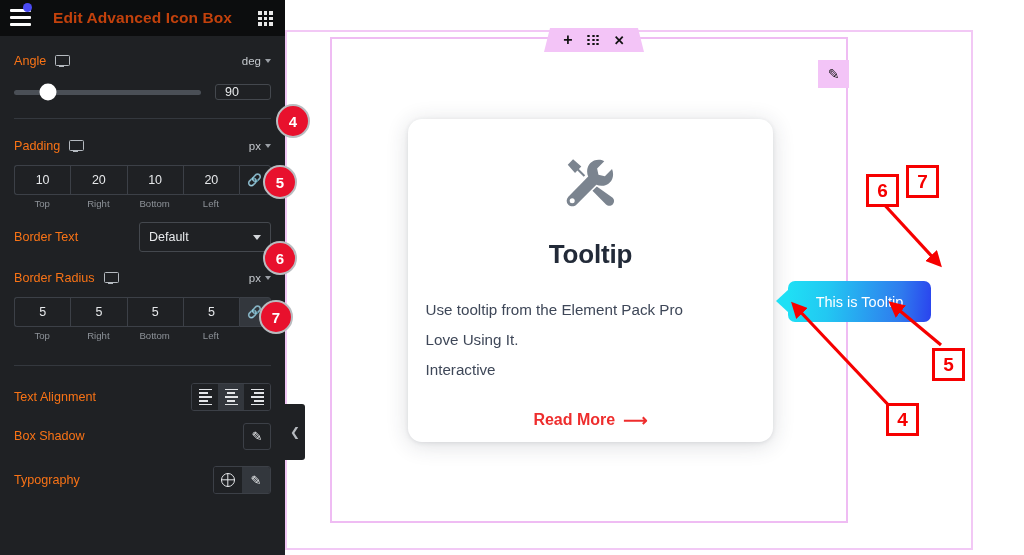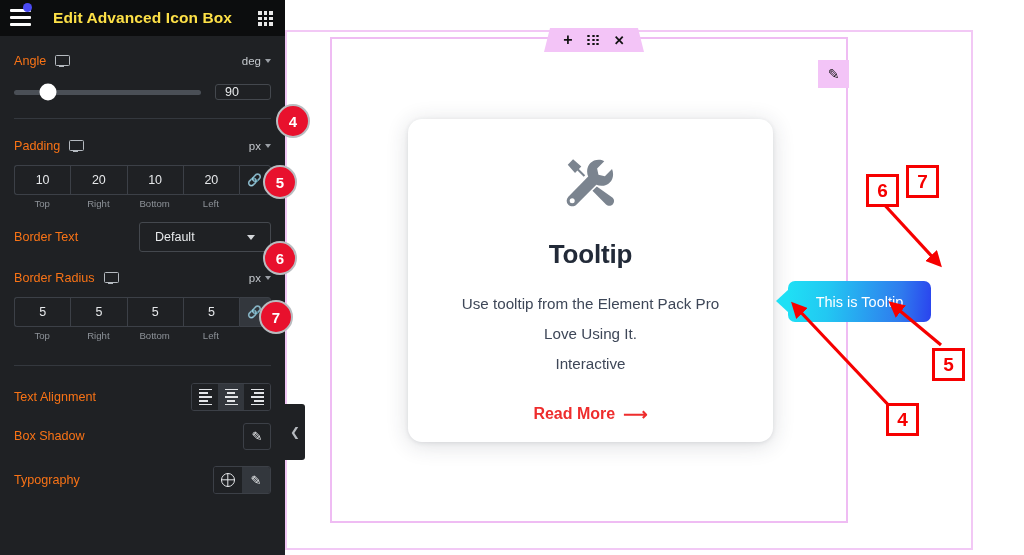--- a/index.html
+++ b/index.html
@@ -30,21 +30,21 @@
     display: flex; flex-direction: column; justify-content: space-between;
   }
   .hamburger span { display: block; height: 3px; background: #fff; border-radius: 1px; }
   .notif-dot {
     position: absolute; left: 23px; top: 3px;
     width: 9px; height: 9px; border-radius: 50%;
     background: #4b4bf5;
   }
   .panel-title {
     width: 100%; text-align: center;
-    color: #fde047; font-size: 15.5px; font-weight: bold;
+    color: #c2410c; font-size: 15.5px; font-weight: bold;
     letter-spacing: 0.1px;
   }
   .grid-icon {
     position: absolute; right: 12px; top: 11px;
     width: 15px; height: 15px;
     display: grid; grid-template-columns: repeat(3,1fr); grid-template-rows: repeat(3,1fr);
     gap: 2px;
   }
   .grid-icon i { display: block; background: #e8e8e8; }
 
@@ -133,21 +133,21 @@
   .quad-labels { display:flex; margin-top:3px;justify-content:center; }
   .quad-labels span {
     flex:1; text-align:center; color:#8d9298; font-size:9.6px;
   }
   .quad-labels .sp { width:32px; flex:none; }
 
   
   .select {
     width: 132px; height: 30px; border:1px solid #44484e; border-radius:3px;
     background:#1f2124; color:#e8eaec; font-size:12.5px;
-    display:flex; align-items:center; padding: 0 15px; justify-content: space-between;
+    display:flex; align-items:center; padding: 0 9px; justify-content: space-between;
   }
   .caret-d { width:0;height:0;border-left:4.5px solid transparent;border-right:4.5px solid transparent;border-top:5px solid #d4d7da; }
 
   
   .align-grp { display:flex; border:1px solid #3c4047; border-radius:3px; overflow:hidden; }
   .align-grp .seg {
     width:26px;height:26px;display:flex;align-items:center;justify-content:center;background:#1f2124;
   }
   .align-grp .seg.active { background:#33373d; }
   .al { display:flex; flex-direction:column; gap:2px; width:13px; }
@@ -225,21 +225,21 @@
     display:flex; flex-direction:column; align-items:center;
     padding-top: 35px;
     z-index: 14;
   }
   .card-icon { width:62px;height:62px; color:#7b848f; }
   .card-title {
     margin-top: 23px; font-size: 26px; font-weight:bold; color:#222a38;
     letter-spacing:-0.2px;
   }
   .card-desc {
-    margin-top: 19px; text-align:center; color:#3e4758;
+    margin-top: 25px; text-align:left; color:#3e4758;
     font-size: 15.2px; line-height: 30px; width: 330px;
   }
   .read-more {
     margin-top: 26px; color:#ee2d2d; font-size:16px; font-weight:bold;
     display:flex; align-items:center; gap:8px;
   }
   .rm-arrow { font-size:17px; line-height:1; }
 
   
   .tooltip-wrap { position:absolute; left:503px; top:269px; z-index:16;margin-top:12px; }

